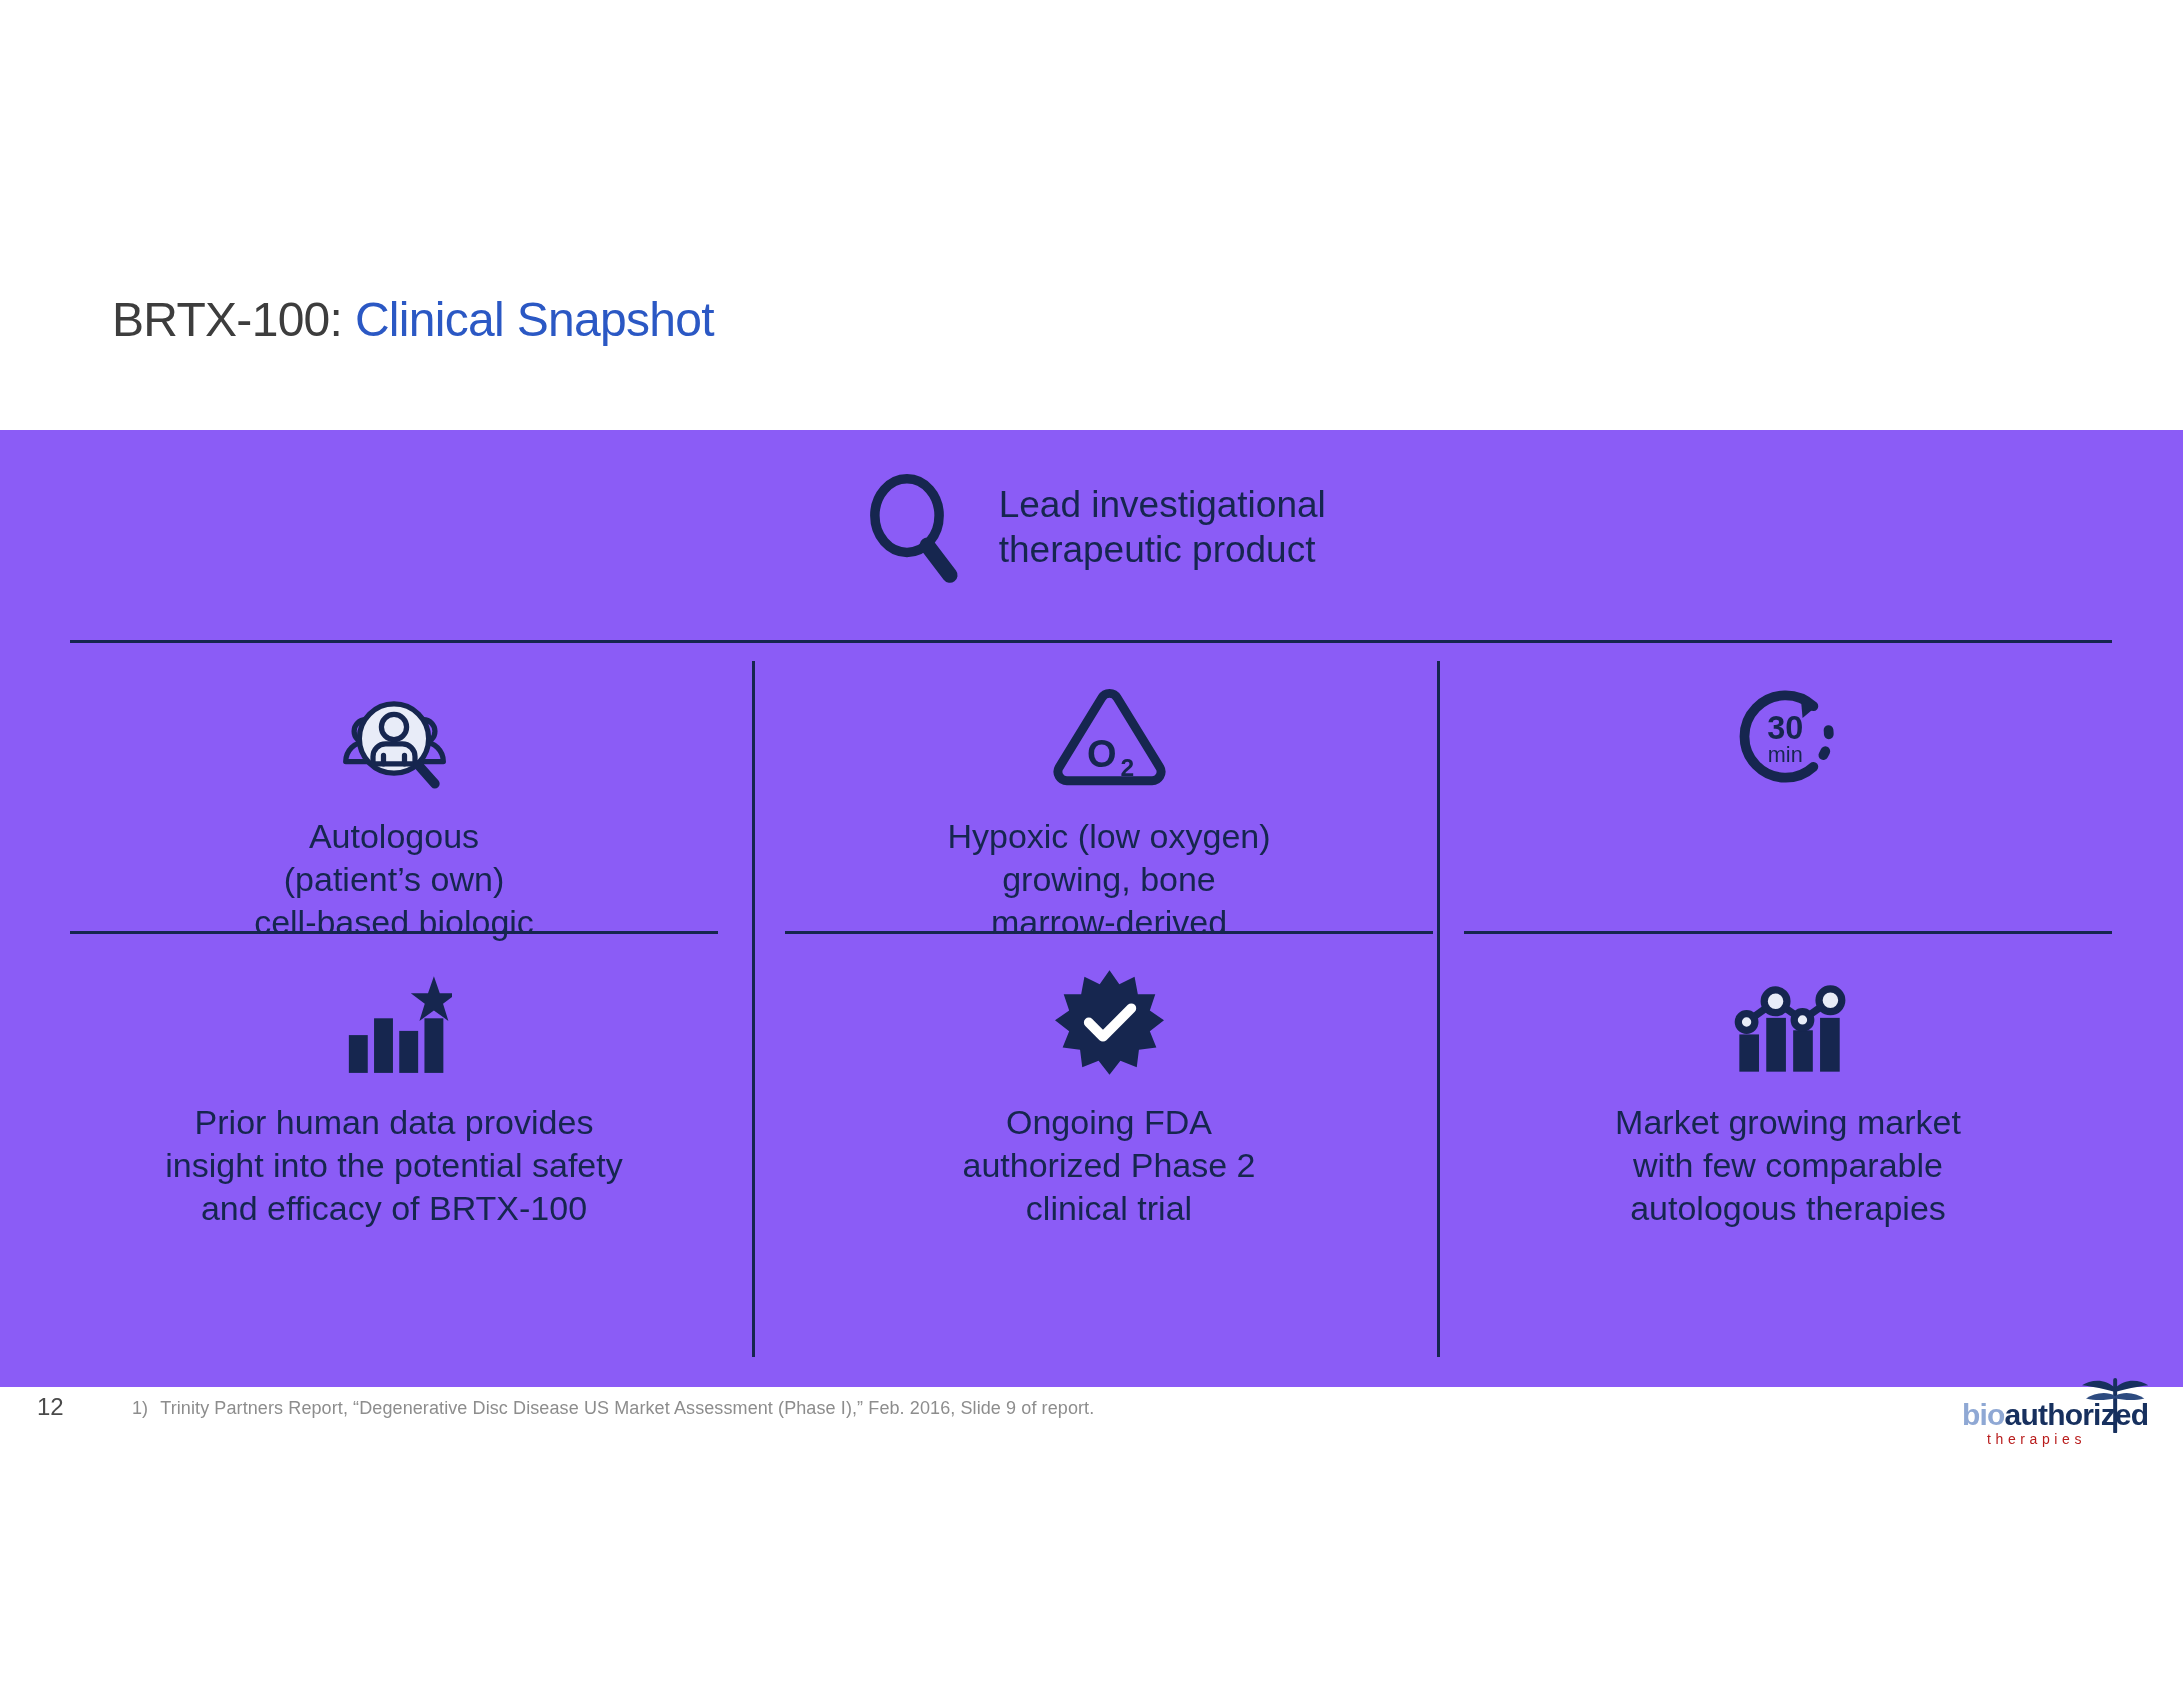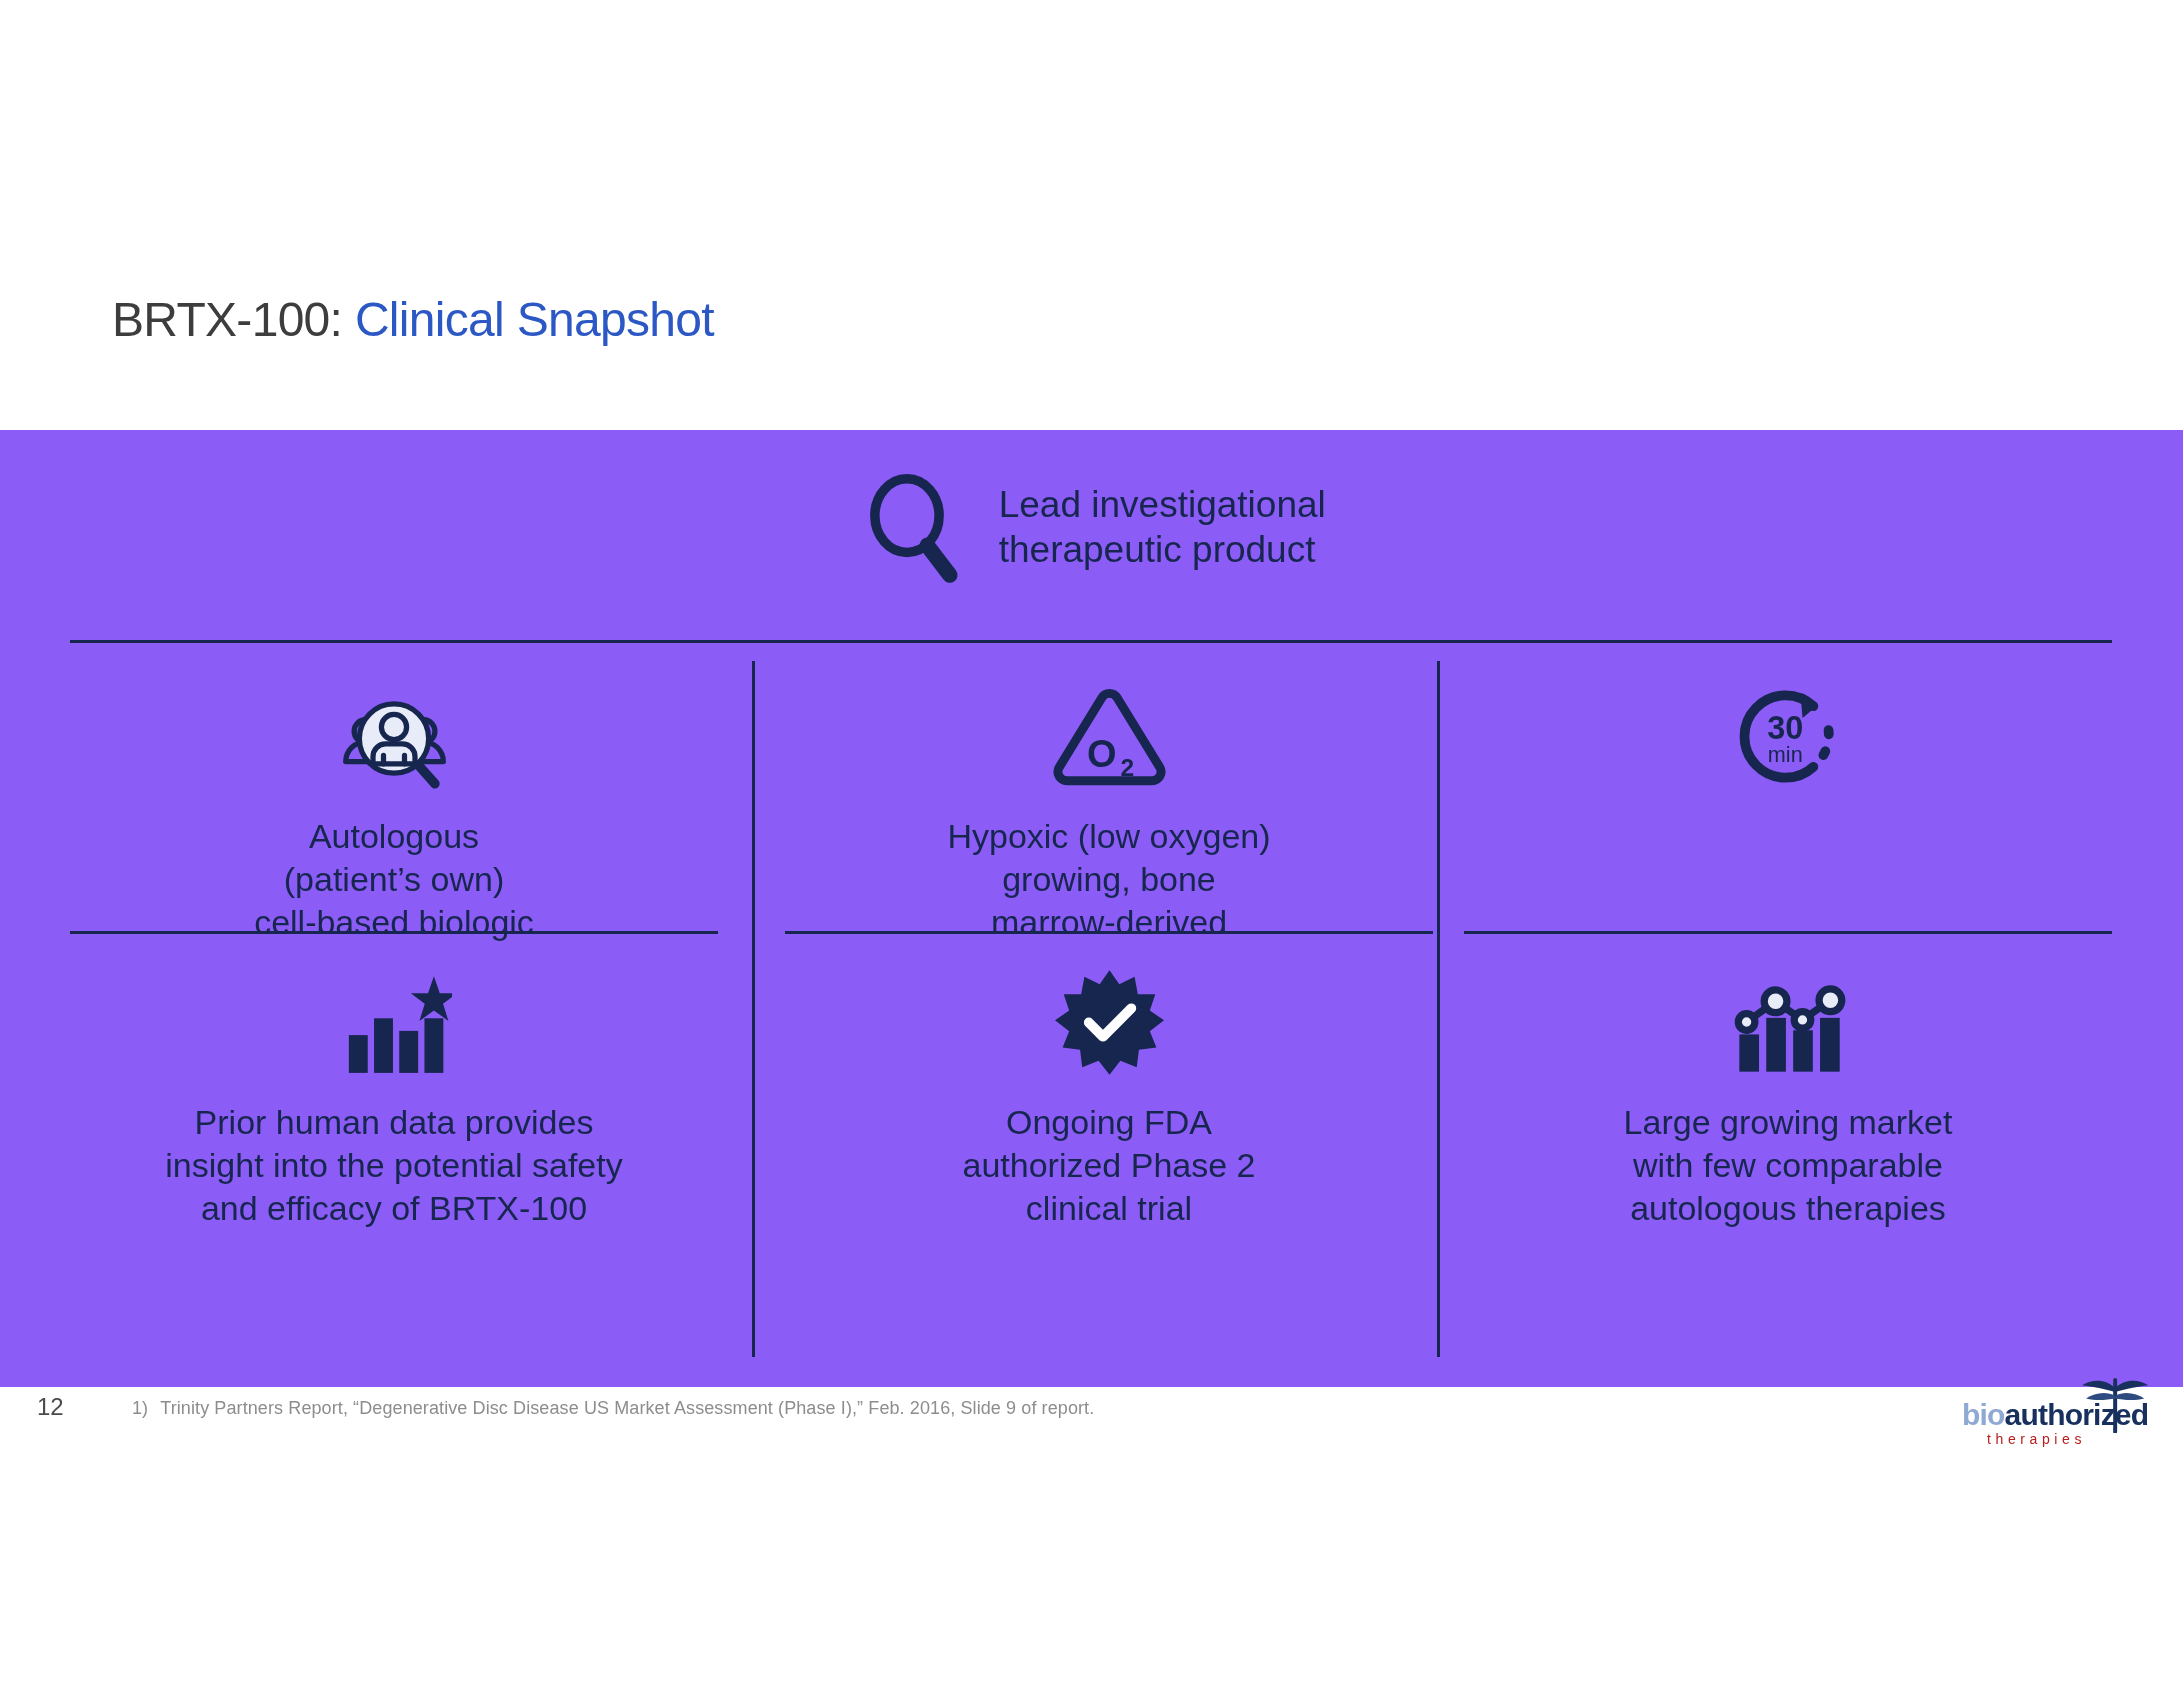--- a/index.html
+++ b/index.html
@@ -284,21 +284,21 @@
           <rect x="62" y="58" width="19" height="40"></rect>
           <rect x="88" y="46" width="19" height="52"></rect>
         </g>
         <polyline points="17,50 45,30 71,48 98,29" fill="none" stroke="#16264f" stroke-width="7" stroke-linecap="round" stroke-linejoin="round"></polyline>
         <circle cx="17" cy="50" r="8" fill="#e8ecf8" stroke="#16264f" stroke-width="7"></circle>
         <circle cx="45" cy="30" r="11" fill="#e8ecf8" stroke="#16264f" stroke-width="7"></circle>
         <circle cx="71" cy="48" r="8" fill="#e8ecf8" stroke="#16264f" stroke-width="7"></circle>
         <circle cx="98" cy="29" r="11" fill="#e8ecf8" stroke="#16264f" stroke-width="7"></circle>
       </svg>
     </div>
-    <div class="cell-text">Large growing market
+    <div class="cell-text">Market growing market
 with few comparable
 autologous therapies</div>
   </div>
 
 </div>
 
 <div class="page-num">12</div>
 
 <div class="footnote">
   <span class="fn-marker">1)</span><span>Trinity Partners Report, “Degenerative Disc Disease US Market Assessment (Phase I),” Feb. 2016, Slide 9 of report.</span>

